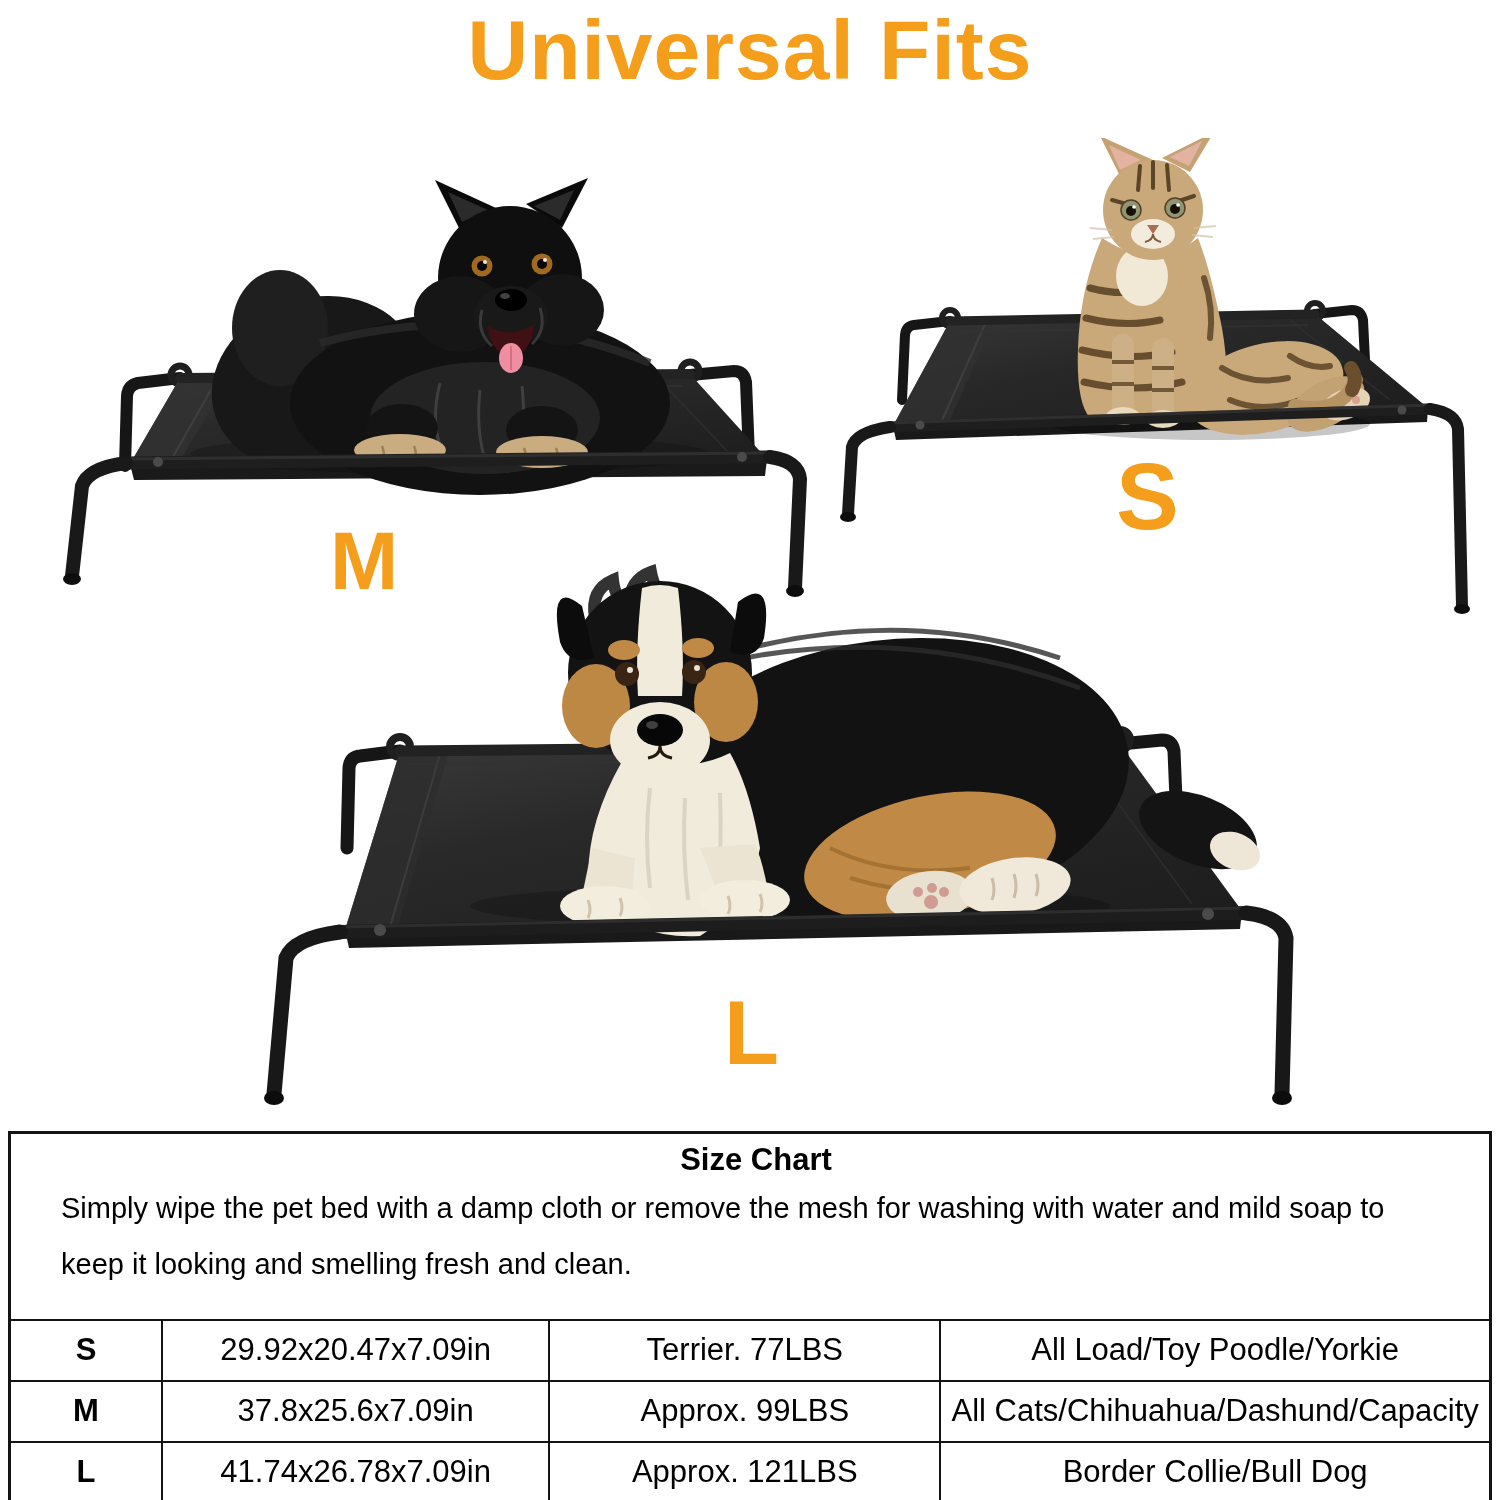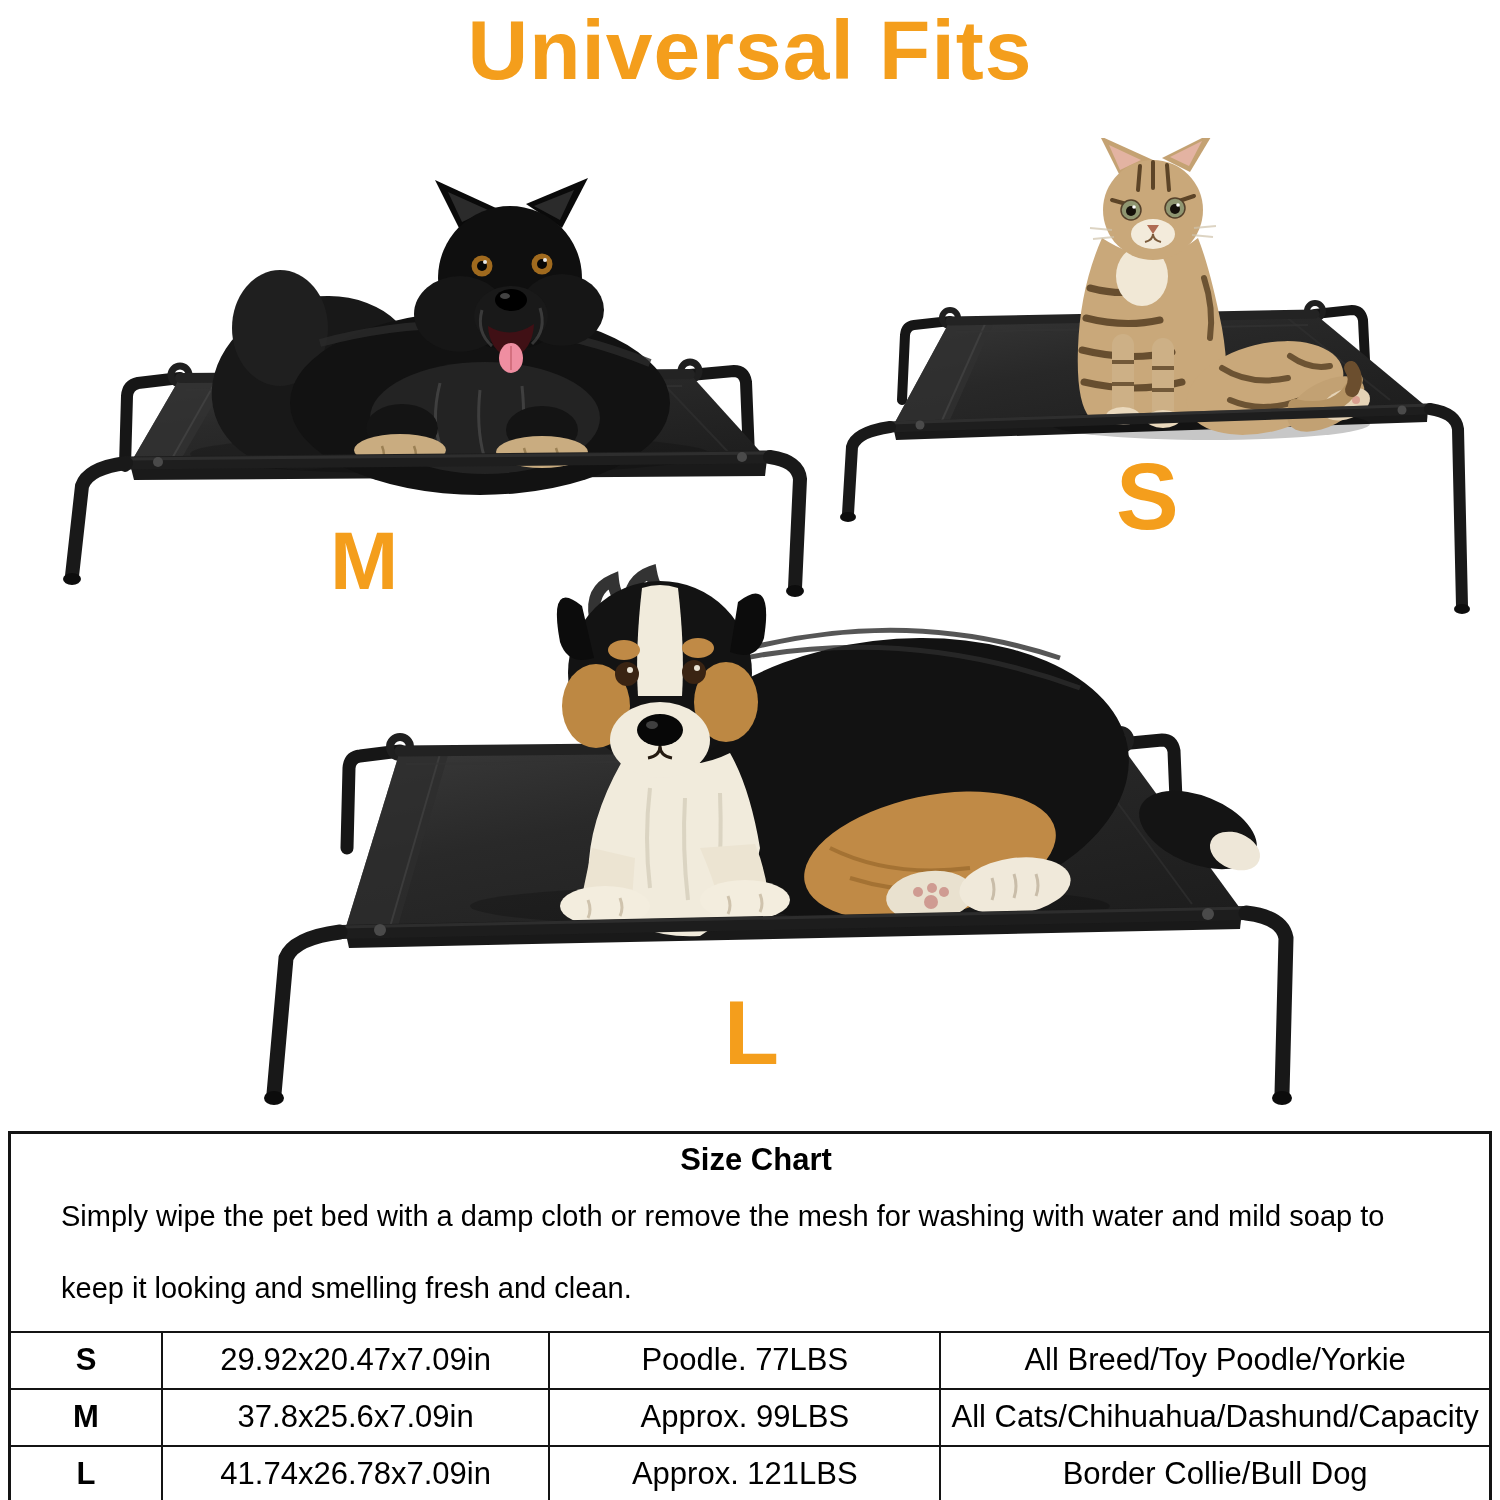--- a/index.html
+++ b/index.html
@@ -30,21 +30,21 @@
   .label-s{left:1116px;top:442px;font-size:94px;}
   .label-l{left:724px;top:980px;font-size:90px;}
   table.size-chart{
     position:absolute;left:8px;top:1123px;width:1484px;height:374px;
     border-collapse:collapse;table-layout:fixed;background:#fff;
     border:3px solid var(--table-border,#141414);color:#000;
   }
   table.size-chart td{border:2px solid var(--table-border,#141414);}
   .desc-cell{height:164px;vertical-align:top;padding:2px 38px 0 50px;}
   .chart-title{text-align:center;font-weight:700;font-size:31px;margin:6px 0 0 0;}
-  .care-note{font-size:29px;line-height:72px;margin:2px 0 0 0;text-align:left;}
+  .care-note{font-size:29px;line-height:56px;margin:2px 0 0 0;text-align:left;}
   .hdr td{height:52px;font-size:31px;text-align:center;vertical-align:middle;}
   .row td{height:51px;font-size:31px;text-align:center;vertical-align:middle;}
   .size-col{font-weight:700;}
 </style>
 </head>
 <body>
 
 <div class="stage">
 
   <h1 class="page-title">Universal Fits</h1>
@@ -279,22 +279,22 @@
     <tbody>
       <tr>
         <td class="desc-cell" colspan="4">
           <p class="chart-title">Size Chart</p>
           <p class="care-note">Simply wipe the pet bed with a damp cloth or remove the mesh for washing with water and mild soap to keep it looking and smelling fresh and clean.</p>
         </td>
       </tr>
       <tr class="row">
         <td class="size-col">S</td>
         <td>29.92x20.47x7.09in</td>
-        <td>Poodle. 77LBS</td>
-        <td>All Breed/Toy Poodle/Yorkie</td>
+        <td>Terrier. 77LBS</td>
+        <td>All Load/Toy Poodle/Yorkie</td>
       </tr>
       <tr class="row">
         <td class="size-col">M</td>
         <td>37.8x25.6x7.09in</td>
         <td>Approx. 99LBS</td>
         <td>All Cats/Chihuahua/Dashund/Capacity</td>
       </tr>
       <tr class="row">
         <td class="size-col">L</td>
         <td>41.74x26.78x7.09in</td>

